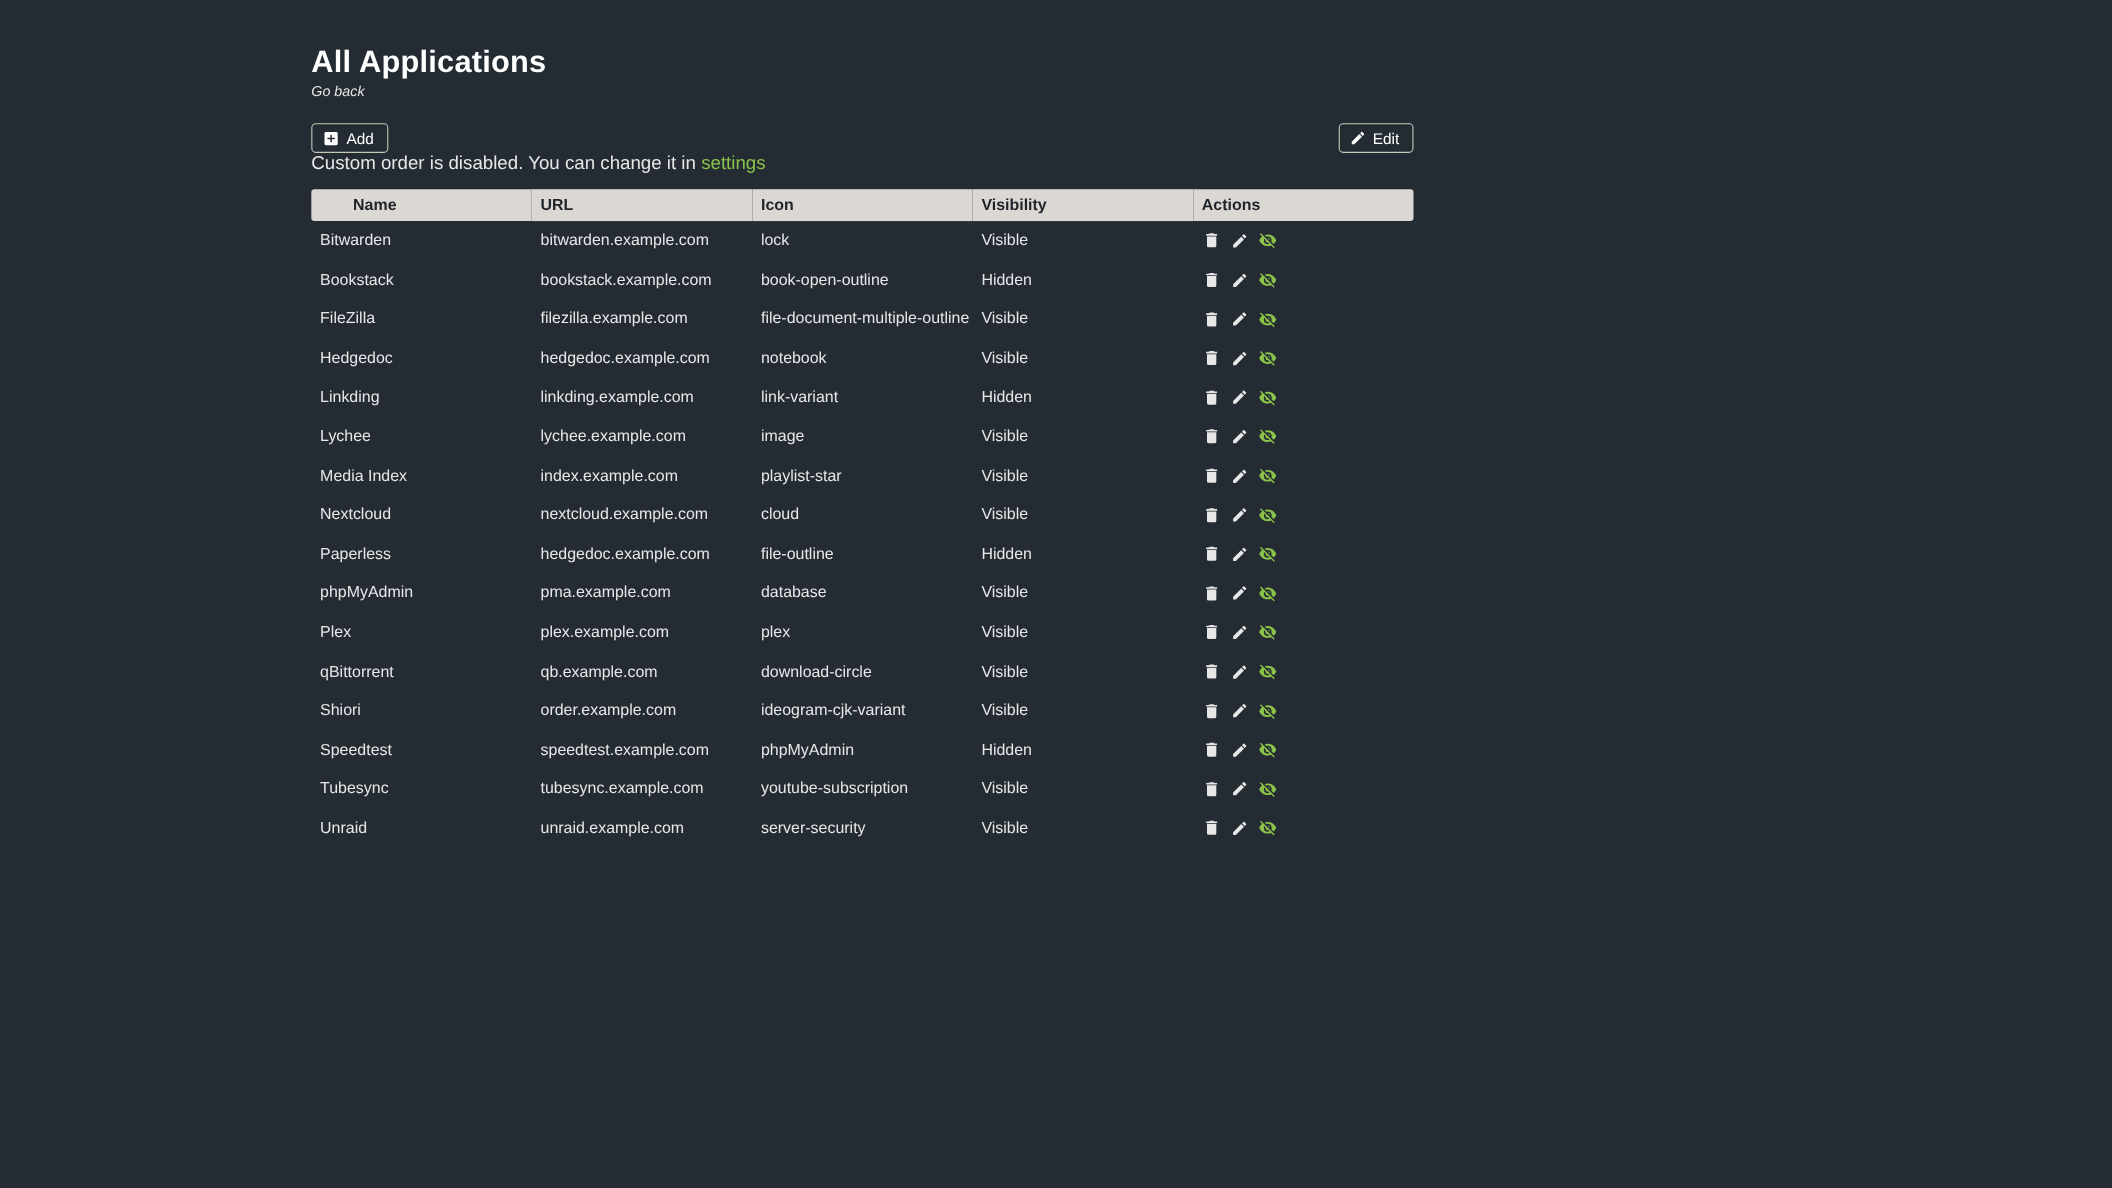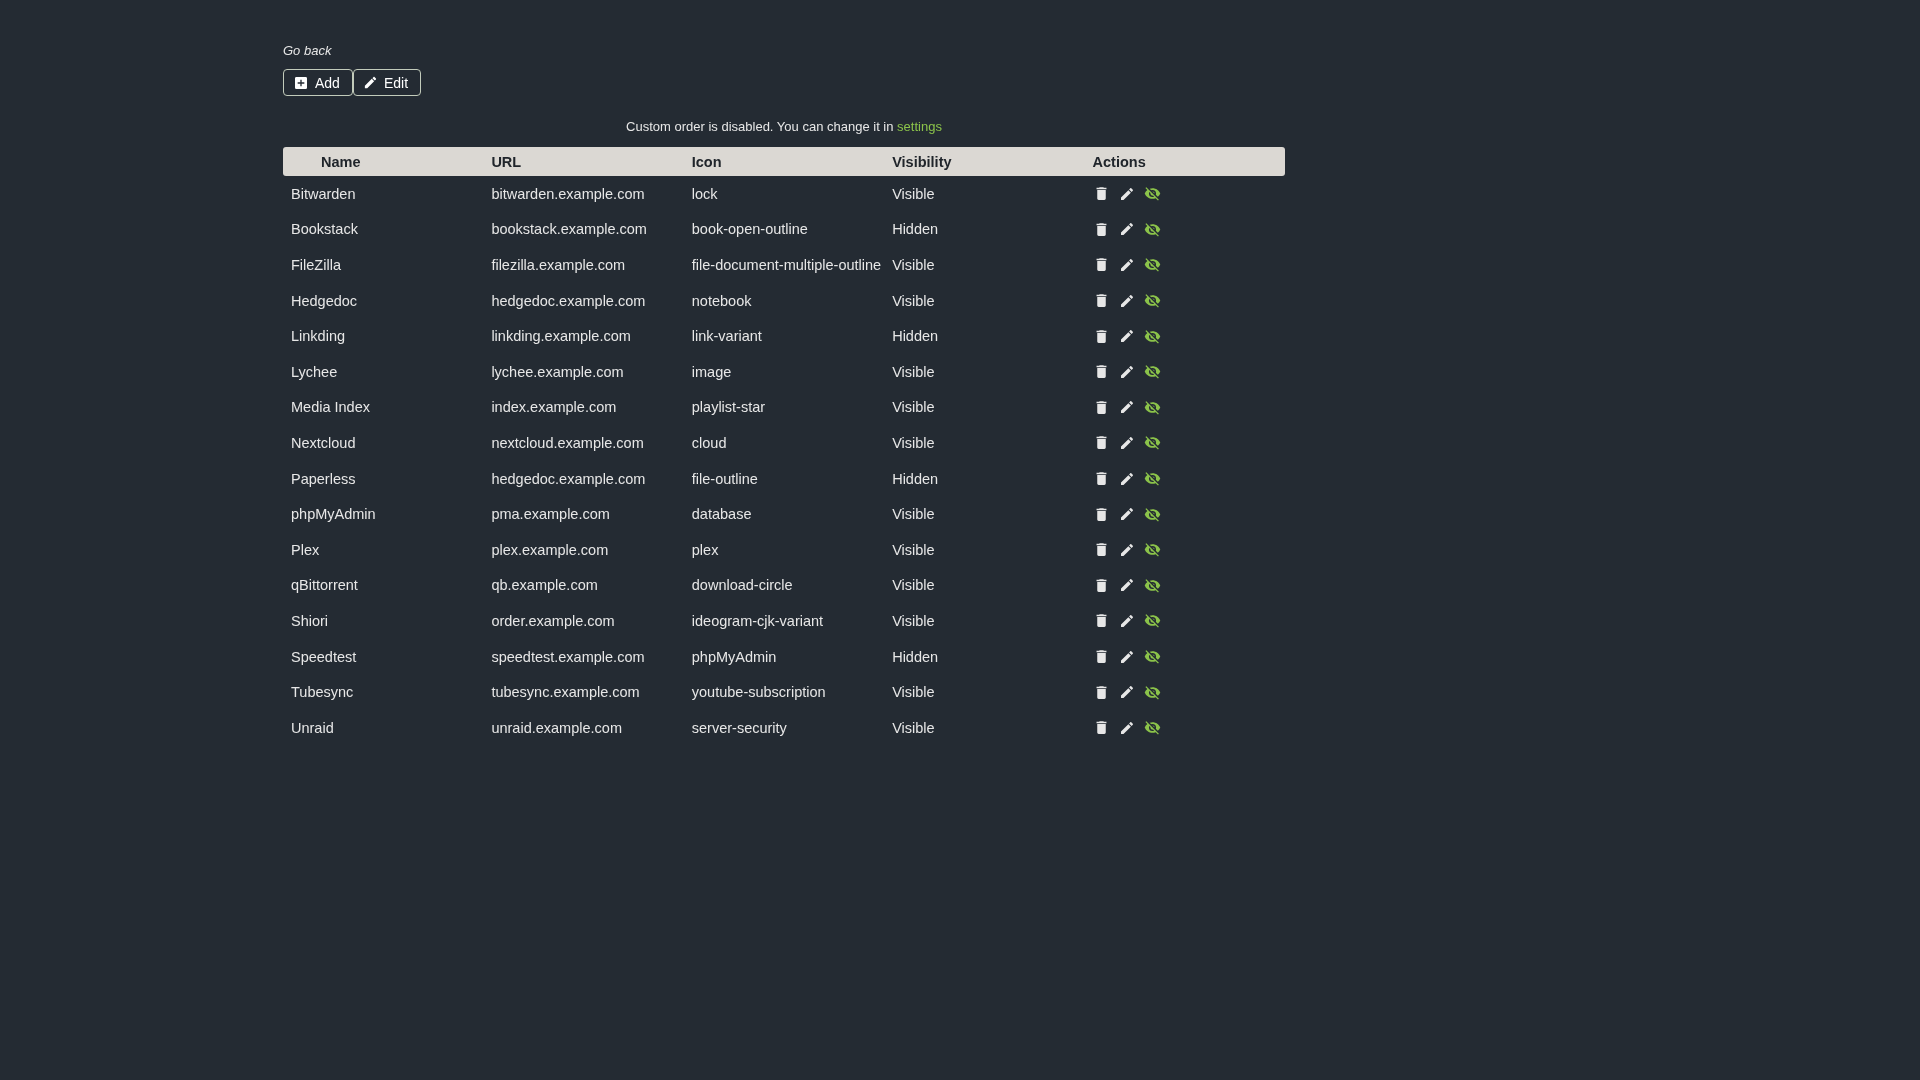--- a/index.html
+++ b/index.html
@@ -26,41 +26,41 @@
     display: inline-block;
     font-size: 13px;
     color: #e7e7e7;
     text-decoration: none;
     margin-top: 3px;
     cursor: pointer;
     font-style: italic;
   }
   .actions-bar {
     display: flex;
-    margin-top: 10px;
+    gap: 10px;
+    margin-top: 20px;
+    justify-content: space-between;
   }
   .btn {
     display: inline-flex;
     align-items: center;
     gap: 6px;
     background: transparent;
     border: 1px solid #c2cbbb;
     border-radius: 4px;
     color: #ffffff;
     font-family: "Liberation Sans", sans-serif;
     font-size: 14px;
     padding: 4px 12px 4px 9px;
     height: 27px;
     cursor: pointer;
   }
   .btn svg { display: block; }
   .notice {
-    margin-top: 23px;
-    text-align: center;
-    font-size: 13px;
+    font-size: 17px;
     color: #e7e7e7;
   }
   .notice a.settings-link {
     color: #8bc34a;
     text-decoration: none;
     cursor: pointer;
   }
   table.apps-table {
     margin-top: 13px;
     width: 100%;
@@ -89,20 +89,21 @@
   }
   td.actions-cell { display: flex; align-items: center; gap: 9px; height: 35.6px; }
   .action { display: inline-flex; cursor: pointer; }
   .action svg { display: block; }
 </style>
 </head>
 <body>
 
 <div class="page">
 
+  <h1 class="page-title">All Applications</h1>
   <a class="go-back">Go back</a>
 
   <div class="actions-bar">
     <button class="btn">
       <span class="btn-icon">
         <svg width="16" height="16" viewBox="0 0 24 24" fill="#ffffff">
             <path d="M17 13h-4v4h-2v-4H7v-2h4V7h2v4h4m2-8H5c-1.11 0-2 .89-2 2v14a2 2 0 0 0 2 2h14a2 2 0 0 0 2-2V5a2 2 0 0 0-2-2z"></path>
           </svg>
       </span>
       <span>Add</span>

